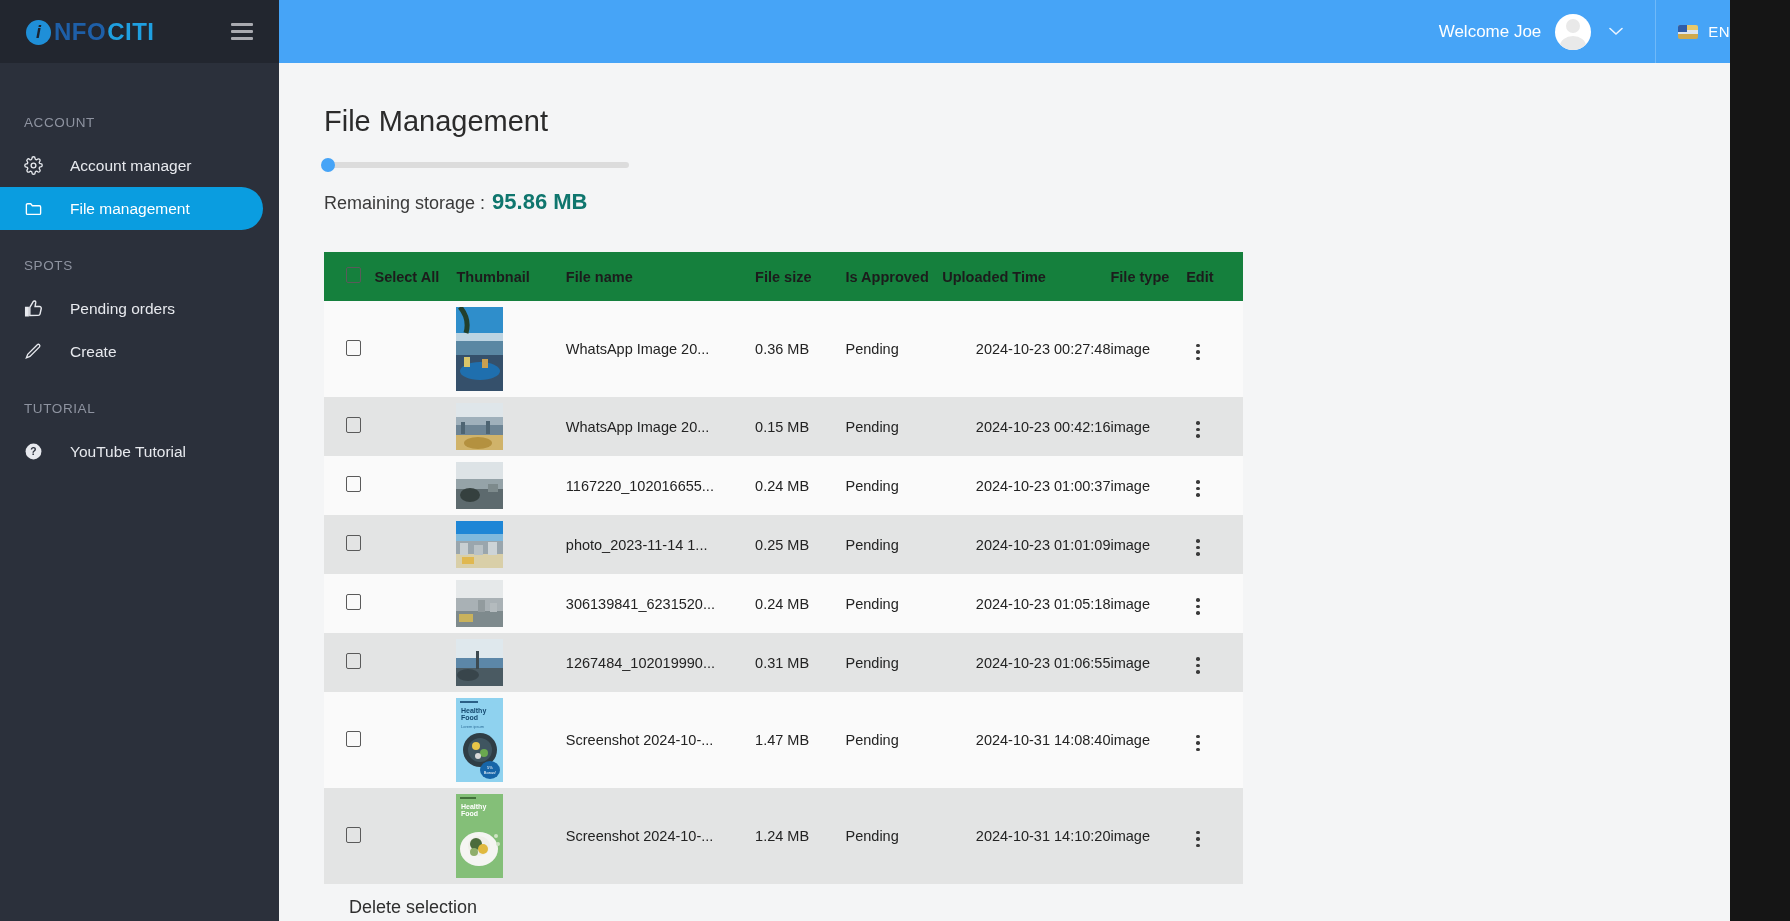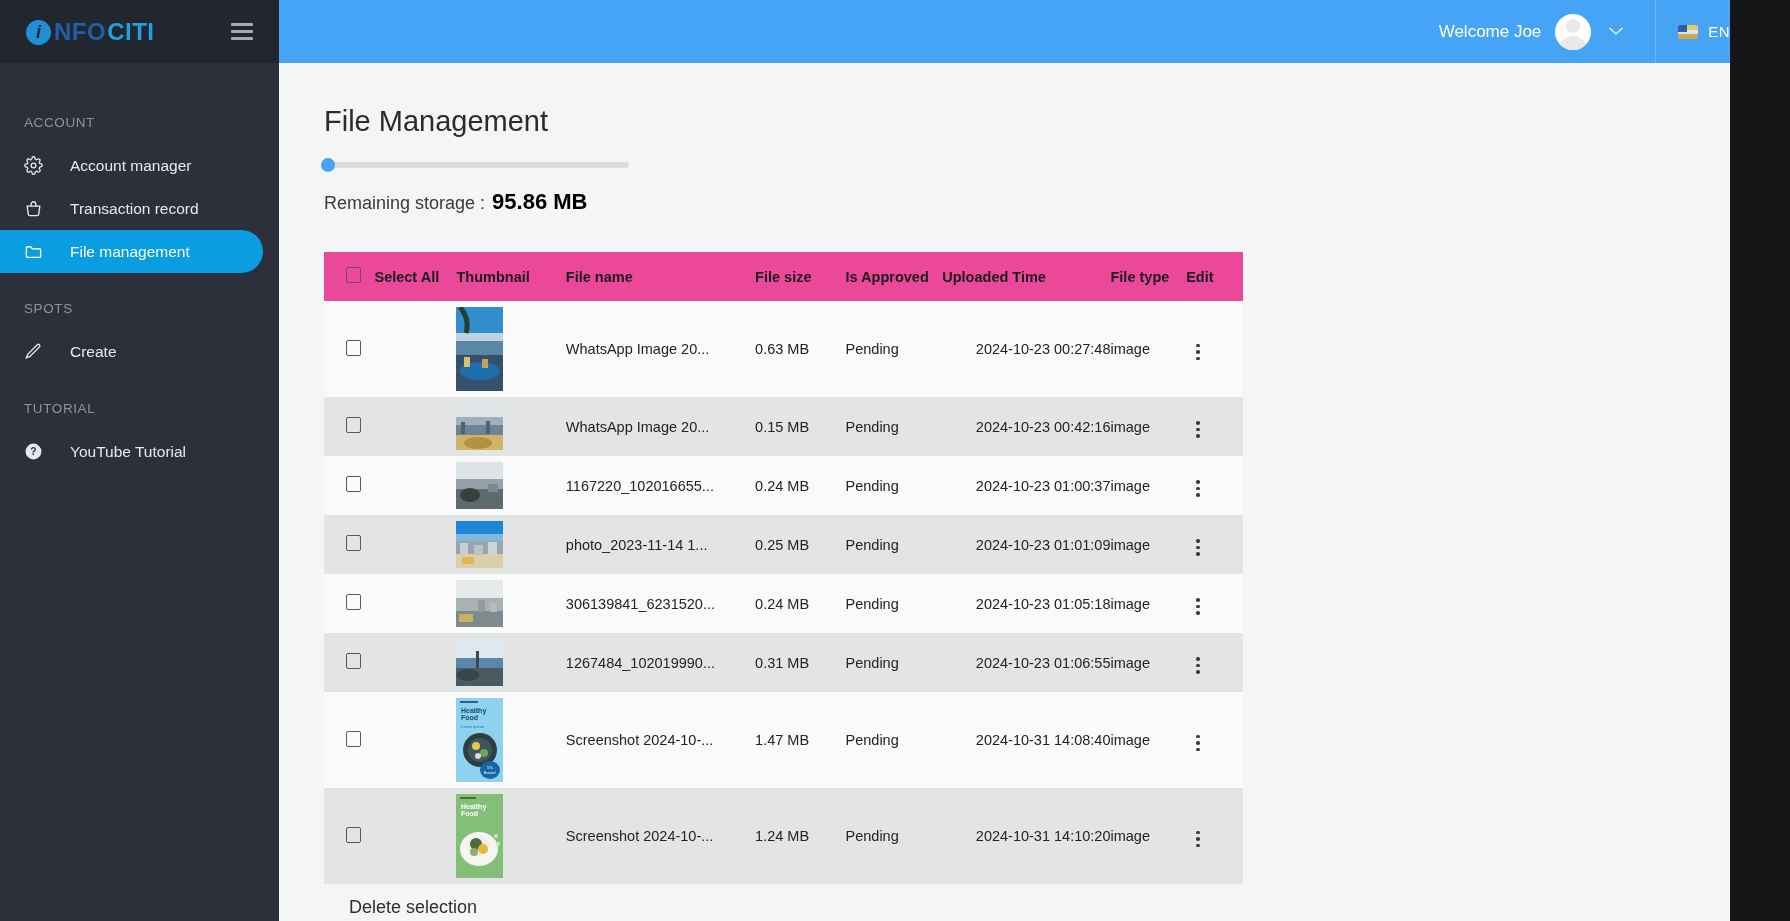--- a/index.html
+++ b/index.html
@@ -133,27 +133,27 @@
   }
   .slider .thumb {
     position: absolute; left: -3px; top: -4px;
     width: 14px; height: 14px; border-radius: 50%;
     background: #46a4f7; cursor: pointer;
   }
   .storage-row {
     padding-left: 45px; font-size: 18px; color: #3a3a3a;
     display: flex; align-items: baseline; gap: 7px; margin-bottom: 37px;
   }
-  .storage-val { color: #000000; font-size: 22px; font-weight: 600; }
+  .storage-val { color: #0f766e; font-size: 22px; font-weight: 600; }
 
   
   .table-wrap { padding-left: 45px; }
   .tbl { width: 919px; border-collapse: collapse; background: #fafafa; }
   .tbl thead th {
-    background: #ec4899;
+    background: #15803d;
     font-size: 14.5px; color: #1c1c1c; font-weight: bold;
     text-align: left;
     padding: 15px 0 15px 0;
     white-space: nowrap;
   }
   .tbl tbody td {
     font-size: 14.5px; color: #232323;
     padding: 6px 0;
     vertical-align: middle;
     white-space: nowrap;
@@ -217,38 +217,38 @@
         <div class="sb-section first">ACCOUNT</div>
         <div class="sb-item">
           <span class="sb-ico">
             <svg width="19" height="19" viewBox="0 0 24 24" fill="none" stroke="currentColor" stroke-width="1.7">
               <circle cx="12" cy="12" r="3"></circle>
               <path d="M19.4 15a1.65 1.65 0 0 0 .33 1.82l.06.06a2 2 0 1 1-2.83 2.83l-.06-.06a1.65 1.65 0 0 0-1.82-.33 1.65 1.65 0 0 0-1 1.51V21a2 2 0 1 1-4 0v-.09A1.65 1.65 0 0 0 9 19.4a1.65 1.65 0 0 0-1.82.33l-.06.06a2 2 0 1 1-2.83-2.83l.06-.06A1.65 1.65 0 0 0 4.6 15a1.65 1.65 0 0 0-1.51-1H3a2 2 0 1 1 0-4h.09A1.65 1.65 0 0 0 4.6 9a1.65 1.65 0 0 0-.33-1.82l-.06-.06a2 2 0 1 1 2.83-2.83l.06.06A1.65 1.65 0 0 0 9 4.6a1.65 1.65 0 0 0 1-1.51V3a2 2 0 1 1 4 0v.09a1.65 1.65 0 0 0 1 1.51 1.65 1.65 0 0 0 1.82-.33l.06-.06a2 2 0 1 1 2.83 2.83l-.06.06A1.65 1.65 0 0 0 19.4 9c.14.36.47.6.86.66H21a2 2 0 1 1 0 4h-.09a1.65 1.65 0 0 0-1.51 1z"></path>
             </svg>
           </span>
           <span>Account manager</span>
         </div>
-        <div class="sb-item">
-          <span class="sb-ico">
-            <svg width="19" height="19" viewBox="0 0 24 24" fill="none" stroke="currentColor" stroke-width="1.7">
-              <path d="M4 9h16l-1.4 10.2a2 2 0 0 1-2 1.8H7.4a2 2 0 0 1-2-1.8z"></path>
-              <path d="M9 9V6.5a3 3 0 0 1 6 0V9"></path>
-            </svg>
-          </span>
-          <span>Transaction record</span>
-        </div>
         <div class="sb-item active">
           <span class="sb-ico">
             <svg width="19" height="19" viewBox="0 0 24 24" fill="none" stroke="currentColor" stroke-width="1.7">
               <path d="M3 7.5A1.5 1.5 0 0 1 4.5 6h4l2 2.5h9A1.5 1.5 0 0 1 21 10v8a1.5 1.5 0 0 1-1.5 1.5h-15A1.5 1.5 0 0 1 3 18z"></path>
             </svg>
           </span>
           <span>File management</span>
         </div>
         <div class="sb-section">SPOTS</div>
+        <div class="sb-item">
+          <span class="sb-ico">
+            <svg width="20" height="20" viewBox="0 0 24 24" fill="none" stroke="currentColor" stroke-width="1.7">
+              <path d="M2 10h3v10H2z" fill="currentColor"></path>
+              <path d="M7 10l4.2-7a1.6 1.6 0 0 1 2.9 1.1L13.3 9h5.4a2 2 0 0 1 2 2.4l-1.4 6.4a2.4 2.4 0 0 1-2.3 1.9H7z"></path>
+            </svg>
+          </span>
+          <span>Pending orders</span>
+        </div>
         <div class="sb-item">
           <span class="sb-ico">
             <svg width="19" height="19" viewBox="0 0 24 24" fill="none" stroke="currentColor" stroke-width="1.7">
               <path d="M16.8 3.4a2 2 0 0 1 2.8 2.8L7.5 18.3 3 20l1.7-4.5z"></path>
             </svg>
           </span>
           <span>Create</span>
         </div>
         <div class="sb-section">TUTORIAL</div>
         <div class="sb-item">
@@ -326,21 +326,21 @@
                       <rect y="34" width="47" height="14" fill="#5a87a3"></rect>
       <path d="M0 48 h47 v36 H0z" fill="#35506b"></path>
                       <ellipse cx="24" cy="64" rx="20" ry="9" fill="#1f6fae"></ellipse>
       <rect x="8" y="50" width="6" height="10" fill="#d8c56a"></rect>
                       <rect x="26" y="52" width="6" height="9" fill="#caa050"></rect>
       <path d="M4 0 q10 12 6 26" stroke="#22402b" stroke-width="5" fill="none"></path>
                     </svg>
                   </div>
                 </td>
                 <td class="c-fname">WhatsApp Image 20...</td>
-                <td class="c-fsize">0.63 MB</td>
+                <td class="c-fsize">0.36 MB</td>
                 <td class="c-appr">Pending</td>
                 <td class="c-time">2024-10-23 00:27:48</td>
                 <td class="c-ftype">image</td>
                 <td class="c-edit"><span class="kebab">
                     <i></i>
                     <i></i>
                     <i></i>
                   </span></td>
               </tr>
               <tr class="even">

